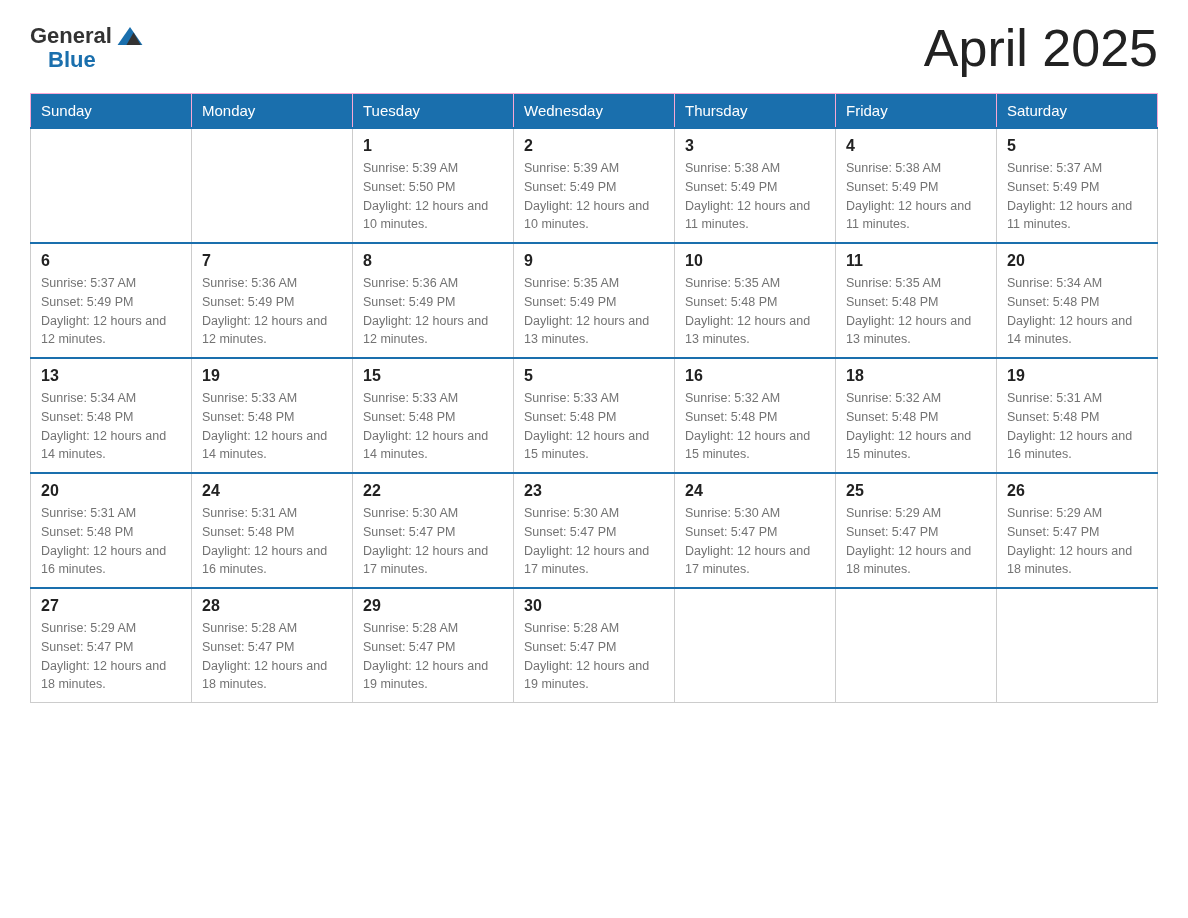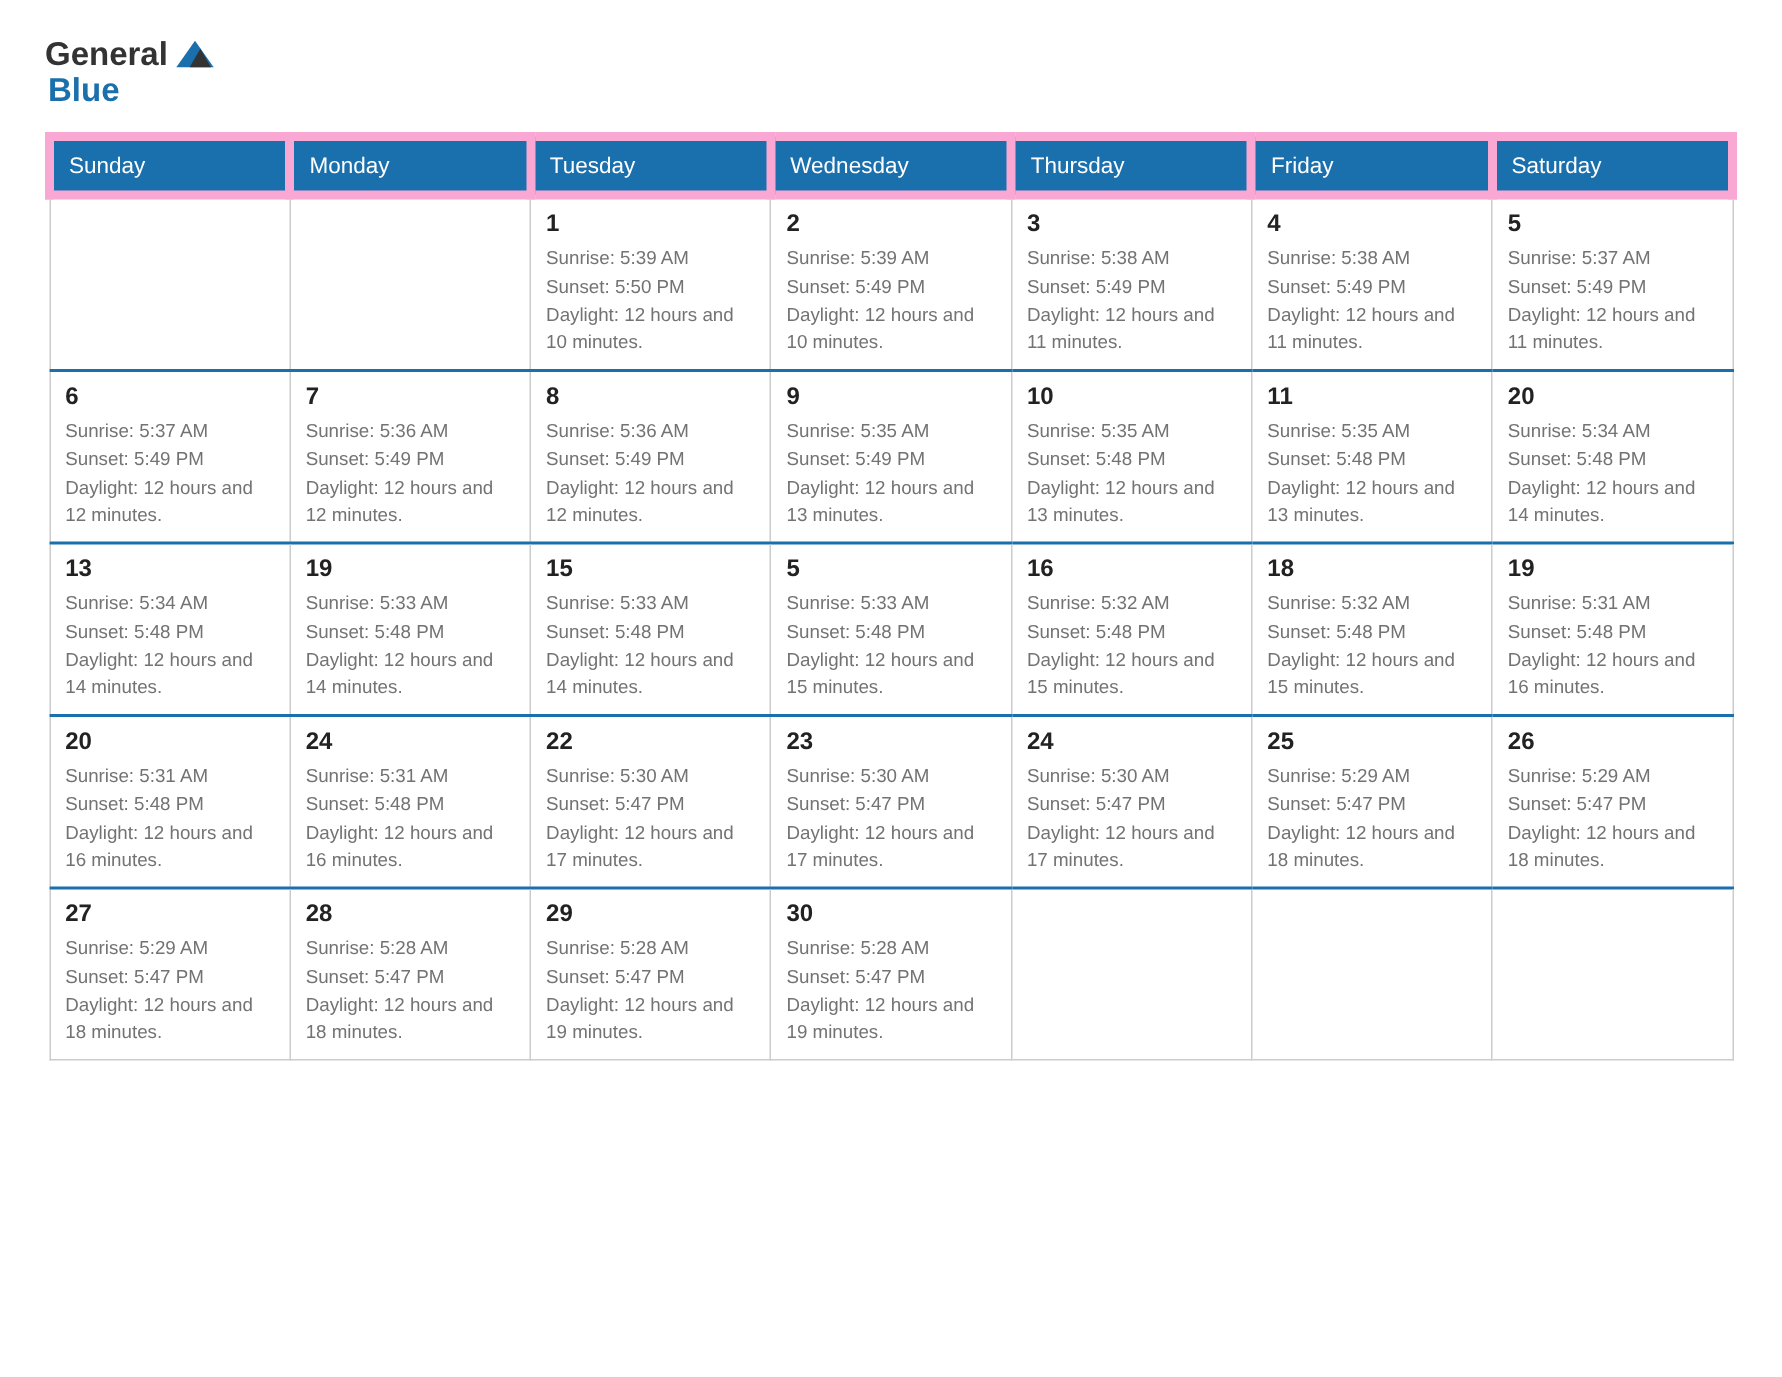--- a/index.html
+++ b/index.html
@@ -52,21 +52,21 @@
       border-collapse: collapse;
       table-layout: fixed;
     }
     thead tr th {
       background-color: #1a6fad;
       color: #fff;
       padding: 8px 10px;
       font-size: 15px;
       font-weight: normal;
       text-align: left;
-      border: 6px solid #f9a8d4;
+      border: 1px solid #f9a8d4;
     }
     tbody tr td {
       vertical-align: top;
       padding: 8px 10px;
       border: 1px solid #ccc;
       border-top: 2px solid #1a6fad;
       font-size: 13px;
       height: 110px;
       background: #fff;
     }
@@ -92,26 +92,27 @@
 <div class="header">
   <div class="logo">
     <div>
       <div style="display:flex;align-items:center;">
         <span class="logo-text">General</span>
         <svg class="logo-icon" viewBox="0 0 36 36" width="36" height="36">
           <polygon points="4,28 18,8 32,28" fill="#1a6fad"></polygon>
           <polygon points="14,28 22,14 30,28" fill="#333"></polygon>
         </svg>
       </div>
-      <div style="margin-top:-4px;margin-left:2px;">
+      <div style="margin-top:-4px;margin-left:18px;">
         <span class="logo-text" style="color:#1a6fad;font-size:22px;">Blue</span>
       </div>
     </div>
   </div>
   <div class="title-block">
+    <div class="calendar-title">April 2025</div>
   </div>
 </div>
 
 <table>
   <thead>
     <tr>
     <th>Sunday</th>
         <th>Monday</th>
         <th>Tuesday</th>
         <th>Wednesday</th>

